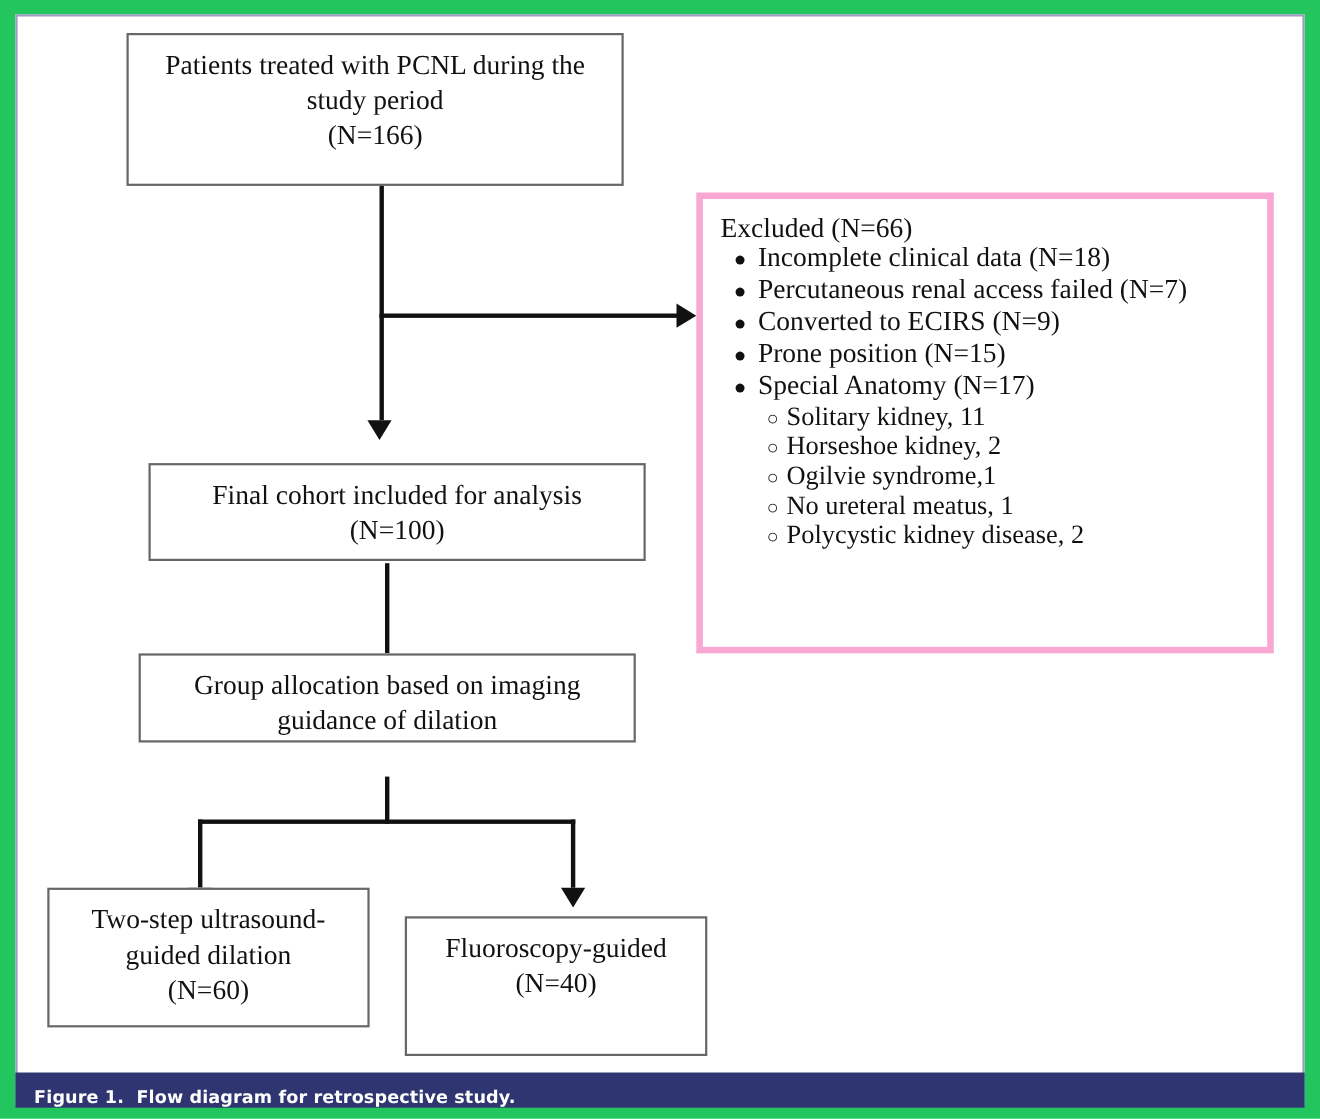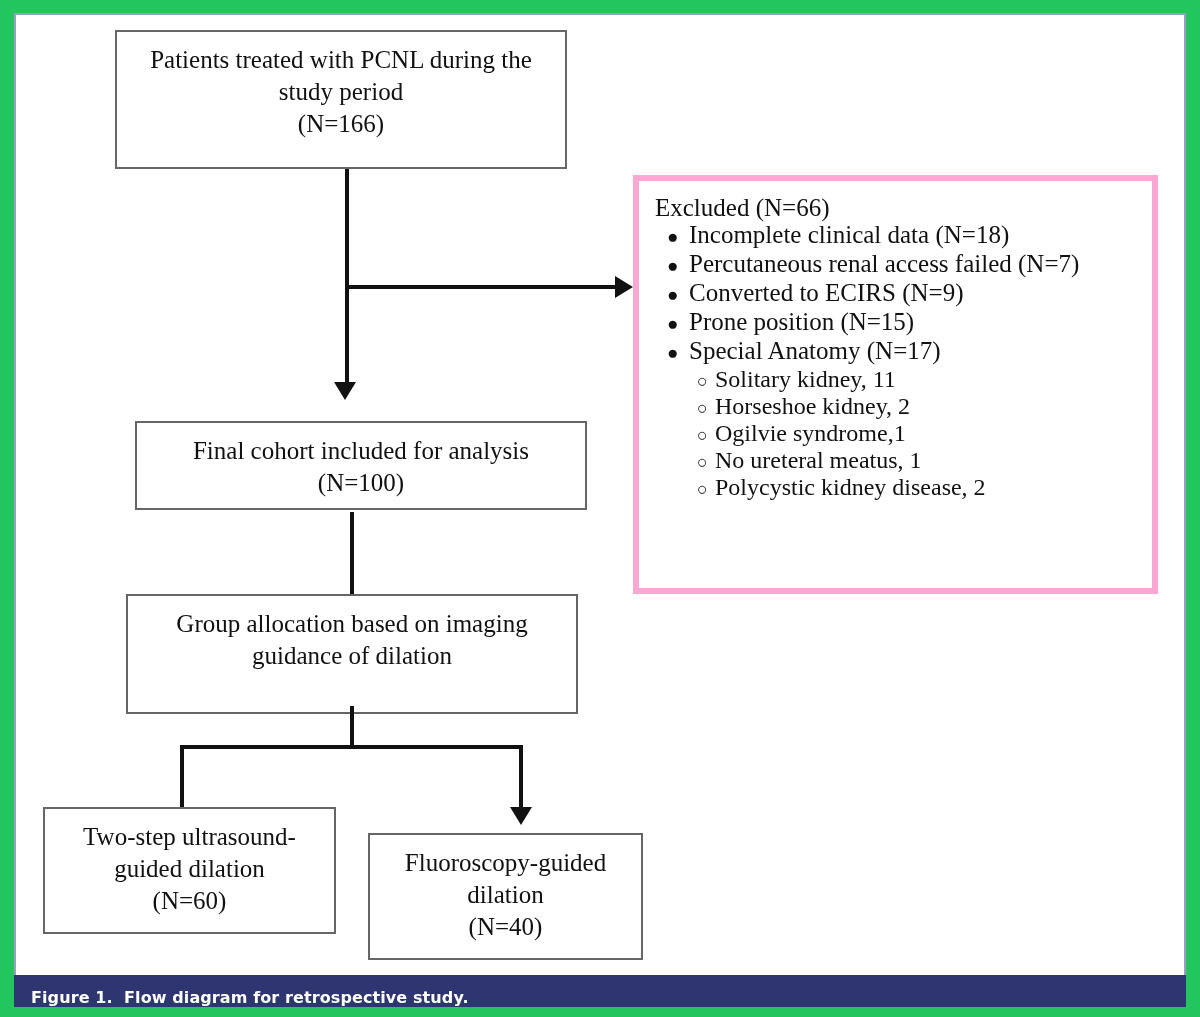--- a/index.html
+++ b/index.html
@@ -42,21 +42,21 @@
     color: #111111;
     text-align: center;
     font-size: 25px;
     line-height: 1.28;
     padding-top: 12px;
   }
   .flow-box .line { display: block; white-space: nowrap; }
 
   #box-cohort-start { left: 115px;  top: 30px;  width: 452px; height: 139px; }
   #box-final-cohort { left: 135px;  top: 400px; width: 452px; height: 89px; margin-top: 21px; }
-  #box-group-alloc  { left: 126px;  top: 594px; width: 452px; height: 120px; }
+  #box-group-alloc  { left: 126px;  top: 594px; width: 452px; height: 81px; }
   #box-us-arm       { left: 43px;   top: 807px; width: 293px; height: 127px; }
   #box-fluoro-arm   { left: 368px;  top: 833px; width: 275px; height: 127px; }
 
   
   #box-excluded {
     position: absolute;
     left: 633px;
     top: 175px;
     width: 525px;
     height: 419px;
@@ -281,21 +281,20 @@
   <div class="arrow-down" id="split-right-arrow"></div>
 
   <div class="flow-box" id="box-us-arm">
     <span class="line">Two-step ultrasound-</span>
     <span class="line">guided dilation</span>
     <span class="line">(N=60)</span>
   </div>
 
   <div class="flow-box" id="box-fluoro-arm">
     <span class="line">Fluoroscopy-guided</span>
-    <span class="line">dilation</span>
     <span class="line">(N=40)</span>
   </div>
 
   <div id="caption-bar">
     <span class="caption-text">Figure 1.  Flow diagram for retrospective study.</span>
   </div>
 
 </div>
 
 </body></html>

